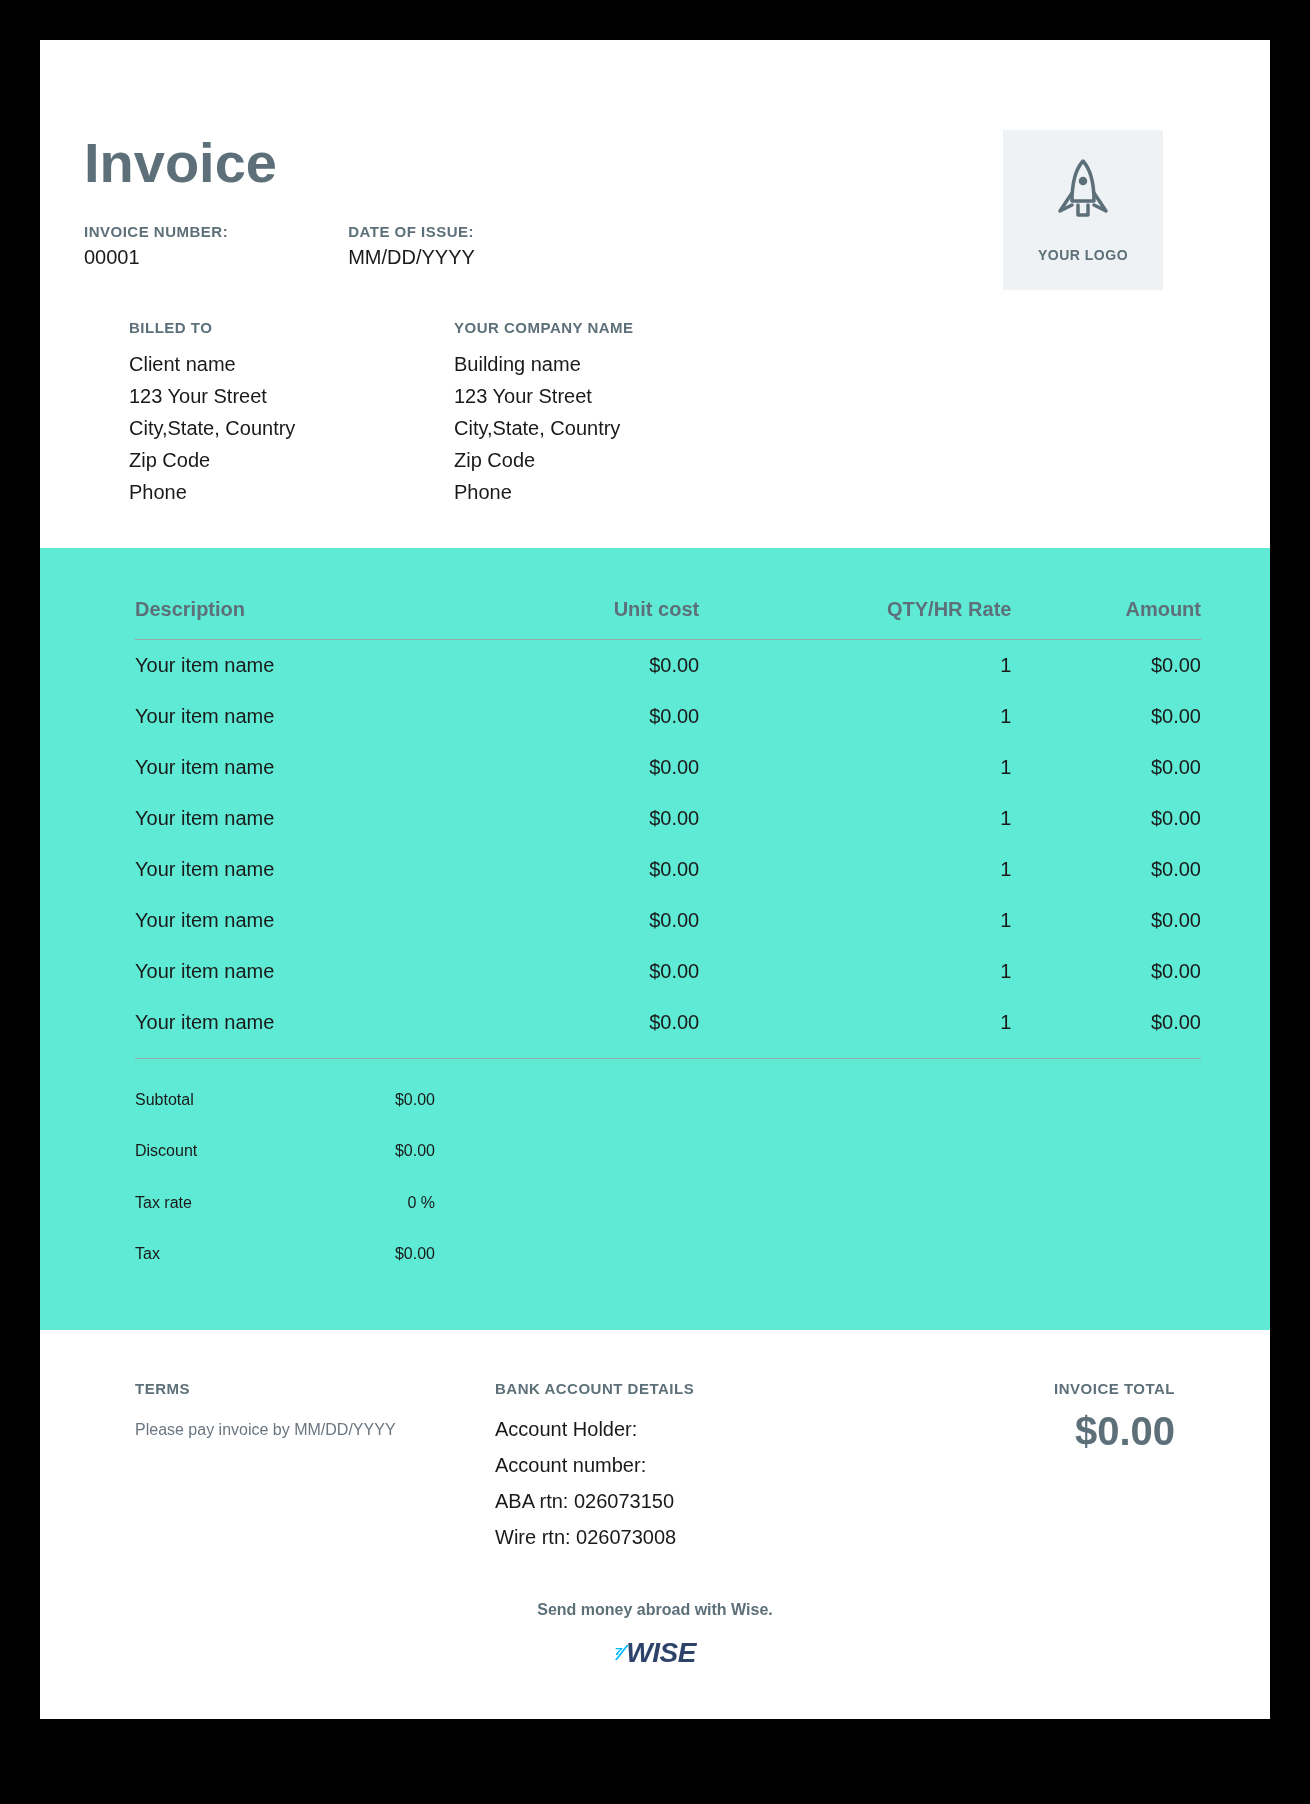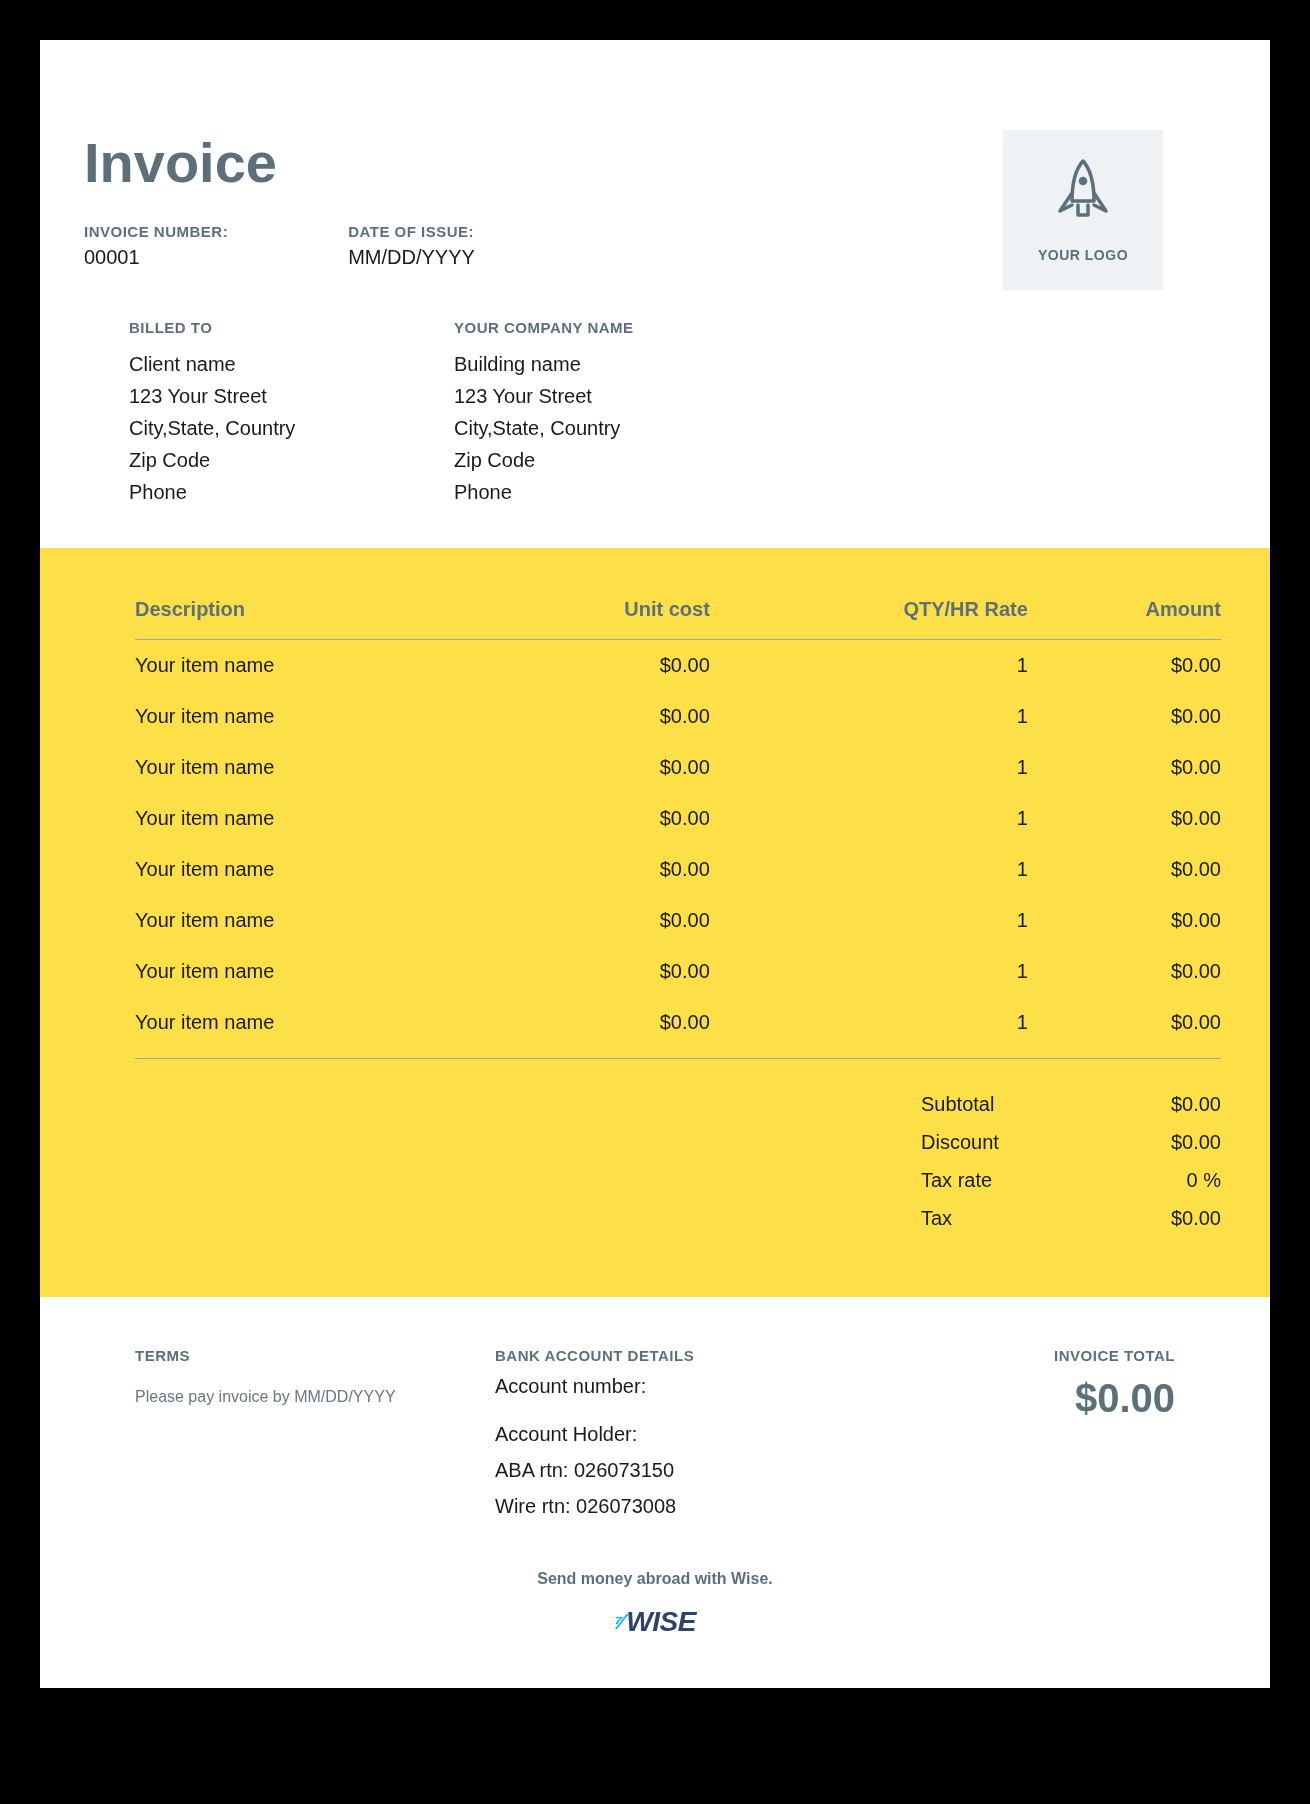--- a/index.html
+++ b/index.html
@@ -64,22 +64,22 @@
   }
   .addresses {
     display: flex;
     gap: 60px;
   }
   .addr-col { min-width: 220px; margin-left: 45px; }
   .addr-col .label-small { margin-bottom: 12px; }
   .addr-line { font-size: 20px; line-height: 1.6; }
 
   .items-section {
-    background: #fde047;
-    padding: 50px 49px 60px 95px;
+    background: #5eead4;
+    padding: 50px 69px 60px 95px;
   }
   table.items {
     width: 100%;
     border-collapse: collapse;
   }
   table.items th {
     text-align: left;
     font-size: 20px;
     font-weight: 700;
     color: #5d7079;
@@ -93,23 +93,23 @@
   }
   .totals-divider {
     border-top: 1px solid #9aa7af;
     margin-top: 10px;
   }
   .totals {
     margin-top: 26px;
   }
   .totals-row {
     display: flex;
-    justify-content: flex-end;
-    font-size: 20px;
+    font-size: 16px;
     line-height: 1.9;
+    margin-top: 21px;
   }
   .totals-row .tlabel { width: 180px; }
   .totals-row .tval { width: 120px; text-align: right; }
 
   .footer {
     padding: 50px 95px 40px 95px;
     display: flex;
     justify-content: space-between;
     gap: 40px;
   }
@@ -272,22 +272,22 @@
     </div>
   </div>
 
   <div class="footer">
     <div class="footer-col">
       <div class="label-small">TERMS</div>
       <div class="terms-text">Please pay invoice by MM/DD/YYYY</div>
     </div>
     <div class="footer-col">
       <div class="label-small">BANK ACCOUNT DETAILS</div>
+      <div class="bank-line bank-first">Account Holder:</div>
       <div class="bank-line">Account number:</div>
-      <div class="bank-line bank-first">Account Holder:</div>
       <div class="bank-line">ABA rtn: 026073150</div>
       <div class="bank-line">Wire rtn: 026073008</div>
     </div>
     <div class="footer-col invoice-total-col">
       <div class="invoice-total-label">INVOICE TOTAL</div>
       <div class="invoice-total-value">$0.00</div>
     </div>
   </div>
 
   <div class="wise-row">

